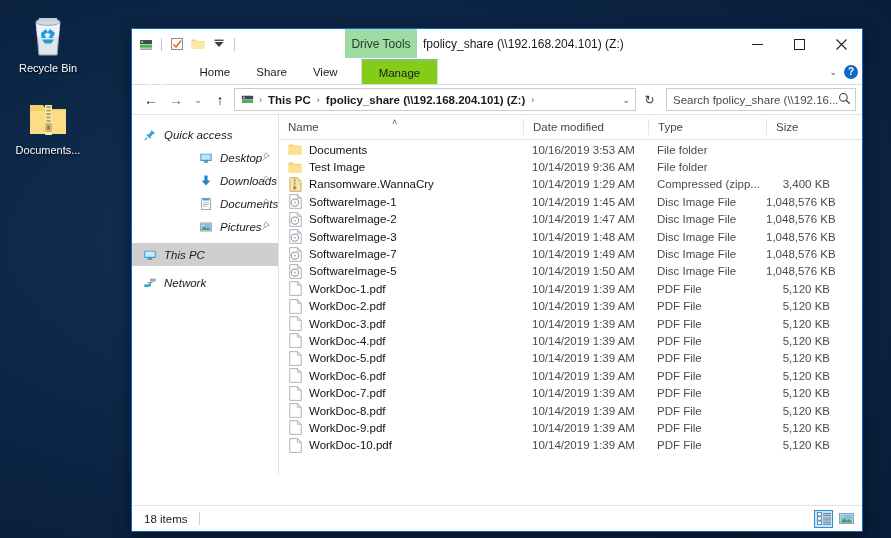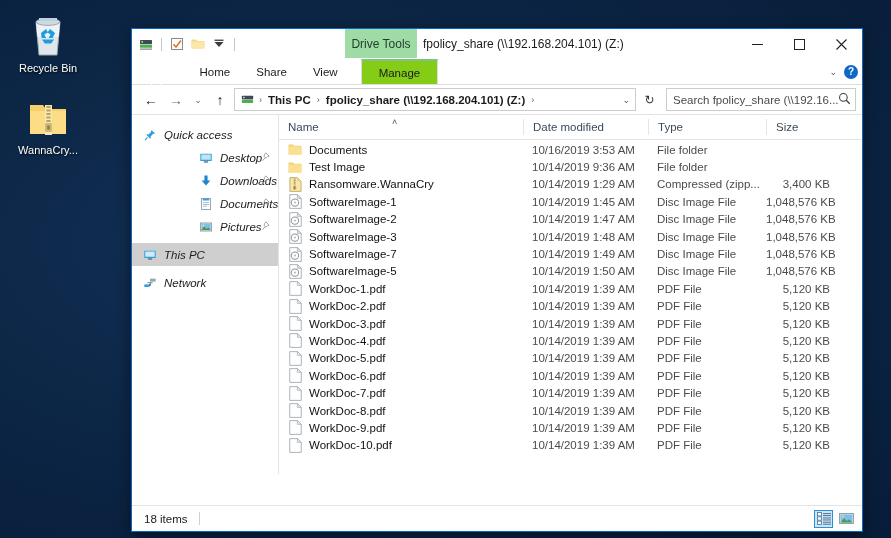--- a/index.html
+++ b/index.html
@@ -417,21 +417,21 @@
           <rect x="20.4" y="10" width="4.2" height="2"></rect>
           <rect x="20.4" y="13.5" width="4.2" height="2"></rect>
           <rect x="20.4" y="17" width="4.2" height="2"></rect>
           <rect x="20.4" y="20.5" width="4.2" height="2"></rect>
           <rect x="20.4" y="24" width="4.2" height="2"></rect>
         </g>
         <rect x="19" y="27" width="7" height="9" rx="1" fill="#cdb979"></rect>
         <rect x="21.2" y="29.5" width="2.6" height="4" fill="#8e7c44"></rect>
       </svg>
     </div>
-    <div>WannaCry...</div>
+    <div>Documents...</div>
   </div>
 
 </div>
 
 <div id="explorer">
 
   <div class="titlebar">
     <div class="qat">
       <span class="qat-btn">
         <svg width="16" height="16" viewBox="0 0 16 16">

